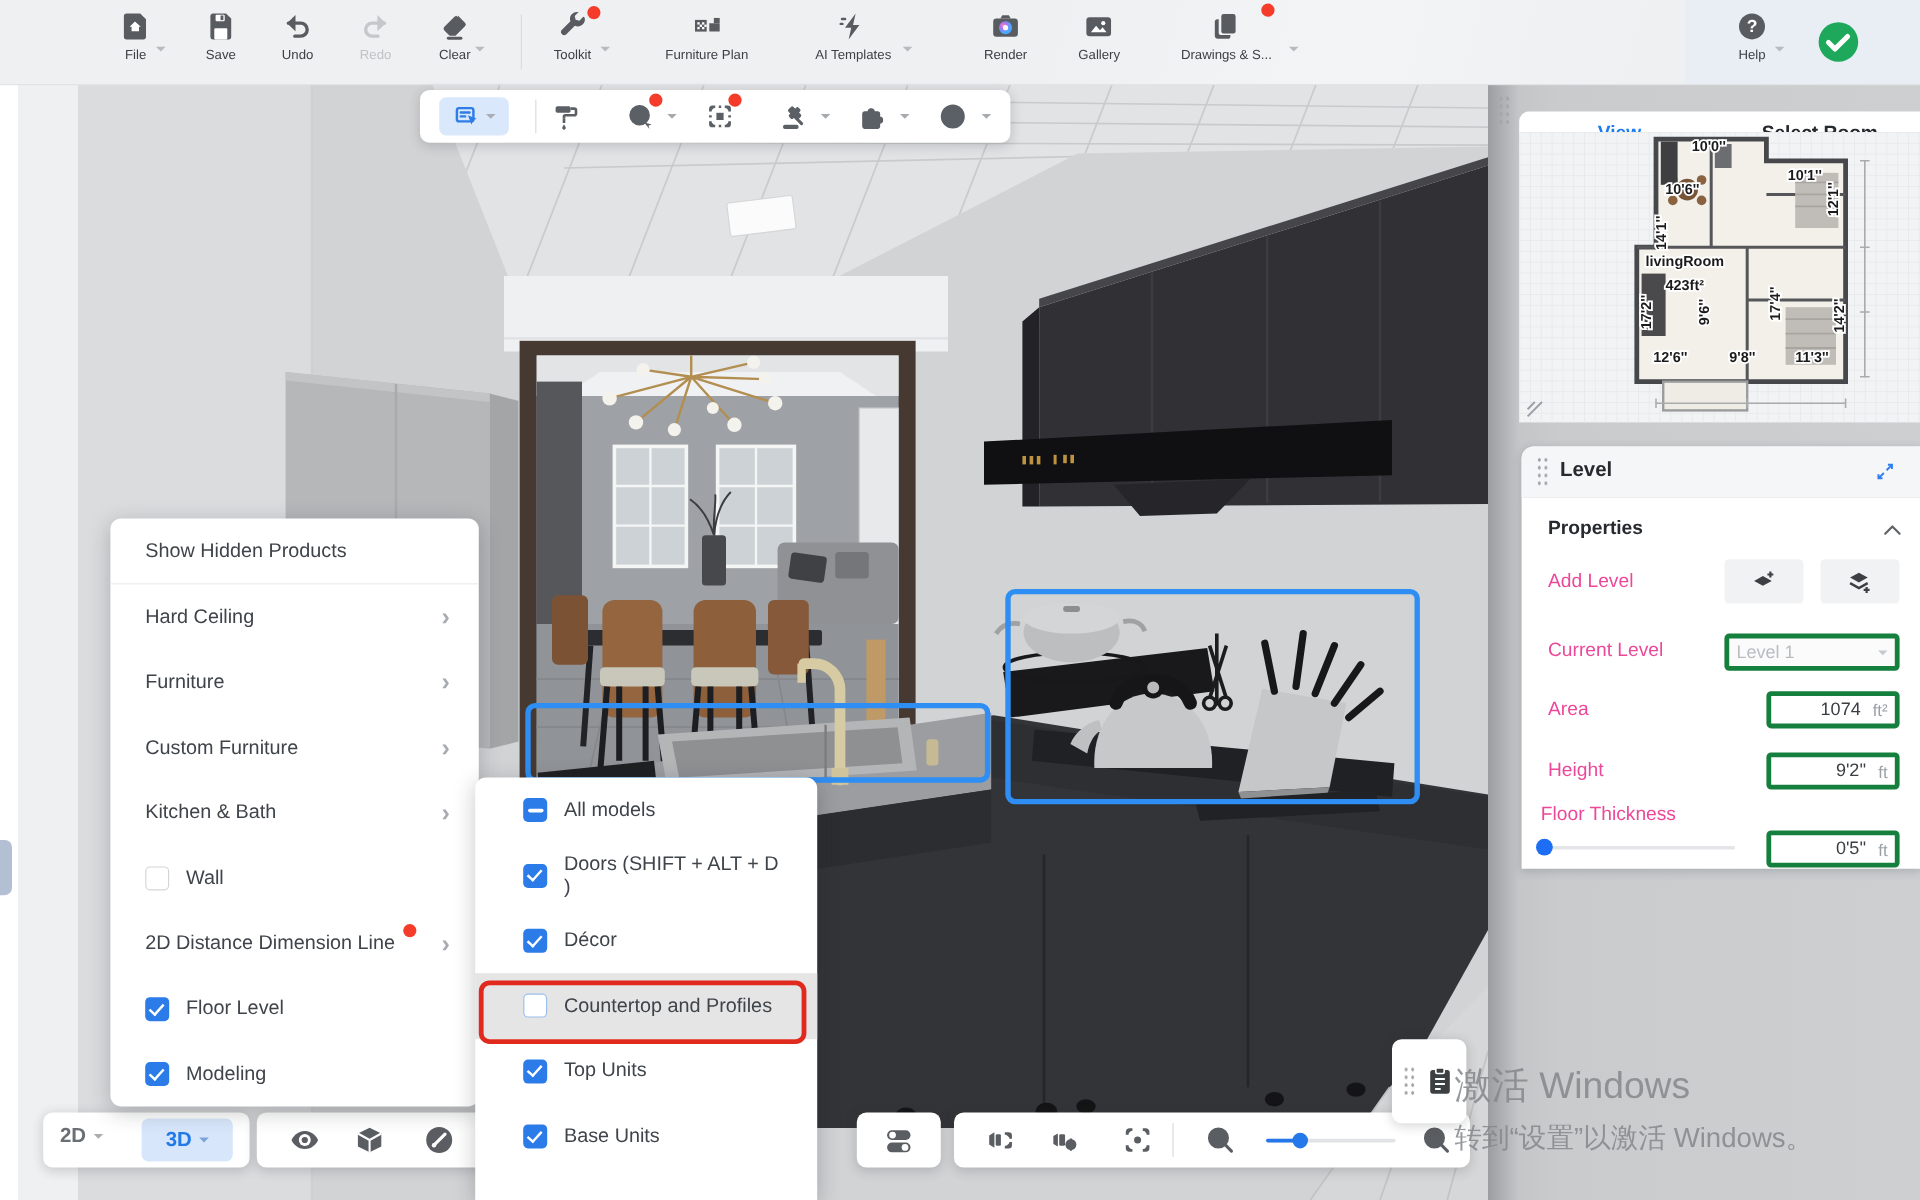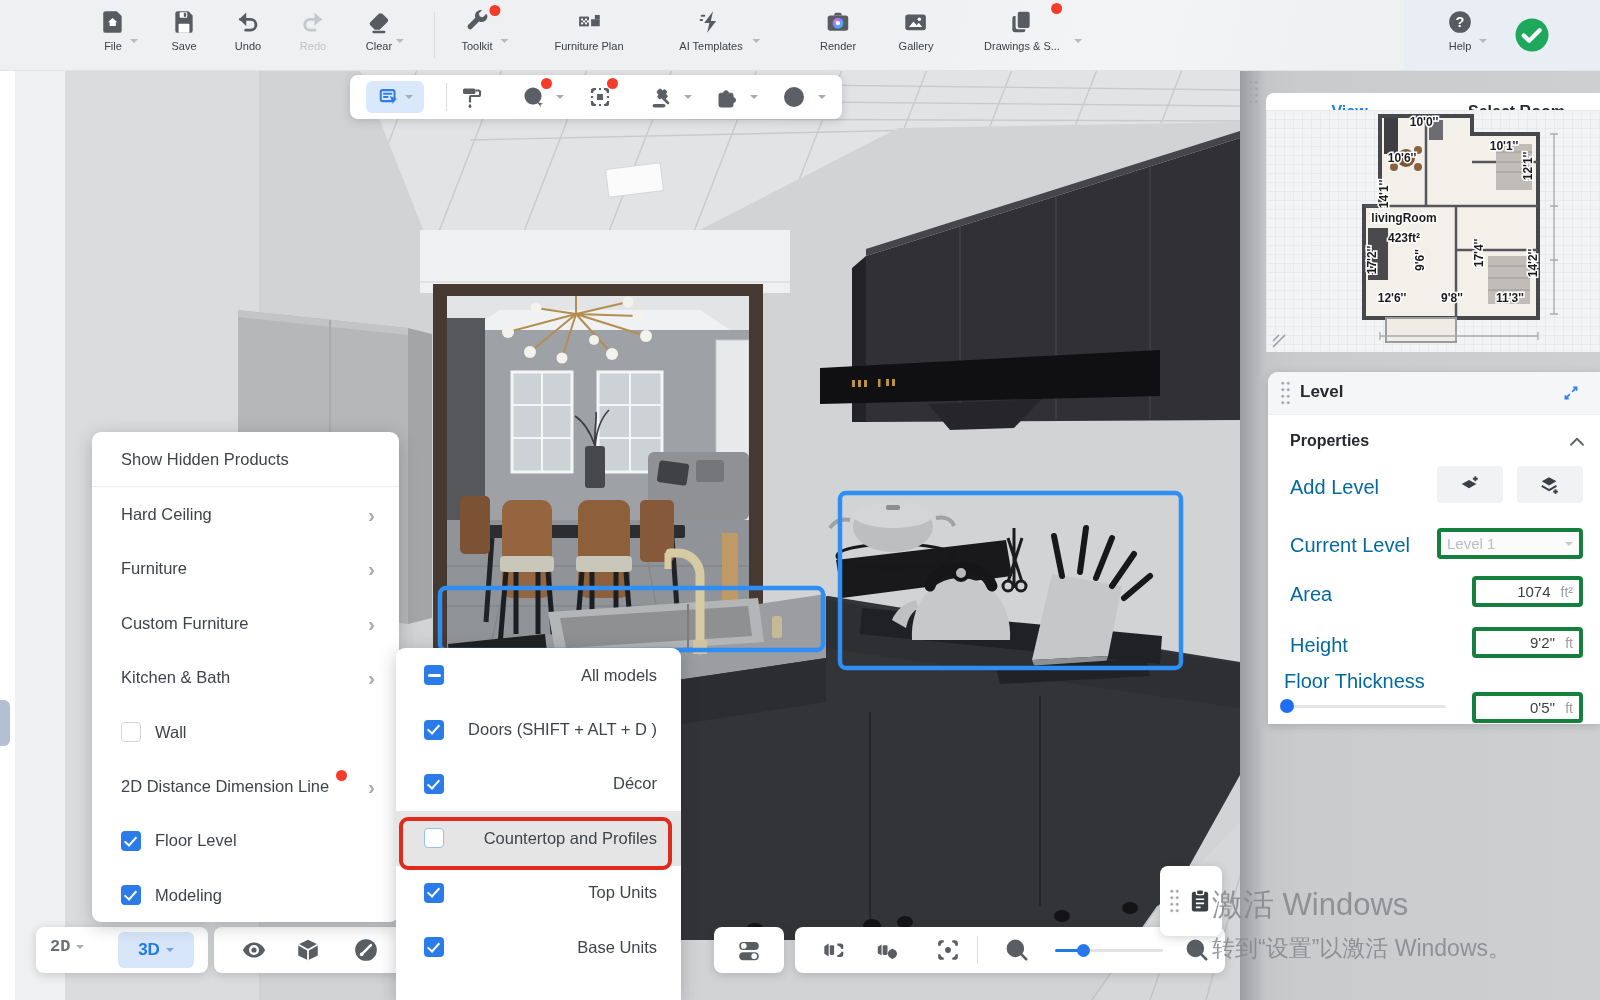--- a/index.html
+++ b/index.html
@@ -32,21 +32,21 @@
   .cb{width:20px;height:20px;border-radius:4px;box-sizing:border-box;flex:none;margin-right:14px;position:relative;}
   .cb-un{background:#fff;border:1.6px solid #d4d6d9;}
   .cb-un-blue{background:#fff;border:1.6px solid #9cc0ee;}
   .cb-ck,.cb-in{background:#2b7ce9;}
   .cb-ck::after{content:"";position:absolute;left:6.3px;top:2.6px;width:5px;height:10px;
     border:solid #fff;border-width:0 2.6px 2.6px 0;transform:rotate(42deg);}
   .cb-in::after{content:"";position:absolute;left:3.5px;top:8.4px;width:13px;height:3.2px;background:#fff;border-radius:1.5px;}
   #ctxmenu{left:92px;top:432px;width:307px;height:490px;}
   #ctxmenu .menu-row:first-child{border-bottom:1px solid #ececee;}
   #dispmenu{left:396px;top:648px;width:285px;height:352px;border-radius:9px 9px 0 0;}
-  #dispmenu .menu-row{padding-left:28px;justify-content:space-between;}
+  #dispmenu .menu-row{padding-left:40px;}
   .hl-row{background:#e5e5e5;}
   #hl-ring{position:absolute;left:3px;top:169px;width:265px;height:45px;border:4.5px solid #e02a1d;border-radius:9px;pointer-events:none;}
   
   #right-bg{position:absolute;left:1240px;top:70px;width:360px;height:930px;
     background:linear-gradient(90deg,#9b9da0 0,#c4c6c8 26px,#c9cbcd 60px,#cdcfd1 100%);z-index:10;}
   #tabbar{position:absolute;left:1266px;top:72px;width:334px;height:38px;background:#fff;border-radius:8px 0 0 0;z-index:12;
     display:flex;align-items:center;margin-top:21px;}
   .tab{flex:1;text-align:center;font-size:16px;font-weight:bold;cursor:pointer;}
   #tab-view{color:#1f7cf0;} #tab-room{color:#26292e;}
   #fp-wrap{position:absolute;left:1266px;top:110px;width:334px;height:242px;z-index:12;
@@ -56,37 +56,37 @@
   #fp-wrap svg text{font-family:"Liberation Sans",sans-serif;font-weight:bold;fill:#1b1b1d;
     paint-order:stroke;stroke:#ffffff;stroke-width:3px;font-size:12px;}
   .dots{width:11px;height:26px;
     background-image:radial-gradient(circle,#a2a6ab 1.35px,transparent 1.5px);
     background-size:5.5px 6.5px;background-position:0 0;}
   
   #level-panel{position:absolute;left:1268px;top:372px;width:332px;height:352px;background:#fff;
     border-radius:10px 0 0 0;box-shadow:0 2px 8px rgba(40,44,50,.18);z-index:12;}
   #level-head{position:absolute;left:0;top:0;width:332px;height:42px;background:#f5f6f8;
     border-radius:10px 0 0 0;border-bottom:1px solid #eceef0;}
-  .lp-label{font-size:20px;color:#0369a1;position:absolute;}
+  .lp-label{font-size:16px;color:#ec4899;position:absolute;}
   .lp-box{position:absolute;display:flex;align-items:center;border:4px solid #15803d;border-radius:4px;
     height:31px;background:#fff;box-sizing:border-box;padding:0 6px;}
   .lp-box input{border:0;outline:0;min-width:0;flex:1;text-align:right;font-size:15px;color:#3b3f44;
     background:transparent;font-family:inherit;padding:0;}
   .lp-unit{color:#9aa0a6;font-size:14px;margin-left:10px;}
   .lp-btn{position:absolute;width:66px;height:37px;background:#f1f2f4;border-radius:4px;border:0;
     display:flex;align-items:center;justify-content:center;cursor:pointer;}
   #cl-box{left:169px;top:156px;width:146px;background:#fbfbfc;}
   #cl-box input{text-align:left;color:#b9bdc2;}
   .sel-caret{width:0;height:0;border:4.5px solid transparent;border-top-color:#c6c9cd;margin-left:6px;margin-top:4px;}
   
   .bbar{position:absolute;top:927px;height:46px;z-index:45;}
   .bbar svg{width:26px;height:26px;fill:#5a5e63;}
   .bicon{position:absolute;top:10px;transform:translateX(-50%);cursor:pointer;}
   #g1{left:36px;width:172px;}
-  #btn2d{position:absolute;left:14px;top:10px;font-size:17px;font-weight:bold;color:#6a6f75;cursor:pointer;display:flex;align-items:center;gap:6px;font-family:Liberation Mono, monospace;}
+  #btn2d{position:absolute;left:14px;top:10px;font-size:17px;font-weight:bold;color:#6a6f75;cursor:pointer;display:flex;align-items:center;gap:6px;}
   #btn3d{position:absolute;left:82px;top:5px;width:76px;height:36px;background:#d7e6fa;border-radius:6px;
     display:flex;align-items:center;justify-content:center;gap:6px;font-size:17px;font-weight:bold;color:#2279e8;cursor:pointer;}
   .dcaret{width:0;height:0;border:4.5px solid transparent;border-top-color:#a9adb2;margin-top:4px;}
   .dcaret.blue{border-top-color:#7aa4d9;}
   #g2{left:214px;width:218px;}
   #g3{left:714px;width:70px;}
   #g4{left:795px;width:430px;}
   #zoom-track{position:absolute;left:260px;top:22px;width:108px;height:2.5px;background:#e1e3e6;border-radius:2px;}
   #zoom-fill{position:absolute;left:0;top:0;width:27px;height:2.5px;background:#2478ea;border-radius:2px;}
   #zoom-knob{position:absolute;left:22px;top:-5px;width:13px;height:13px;border-radius:50%;background:#2478ea;}

